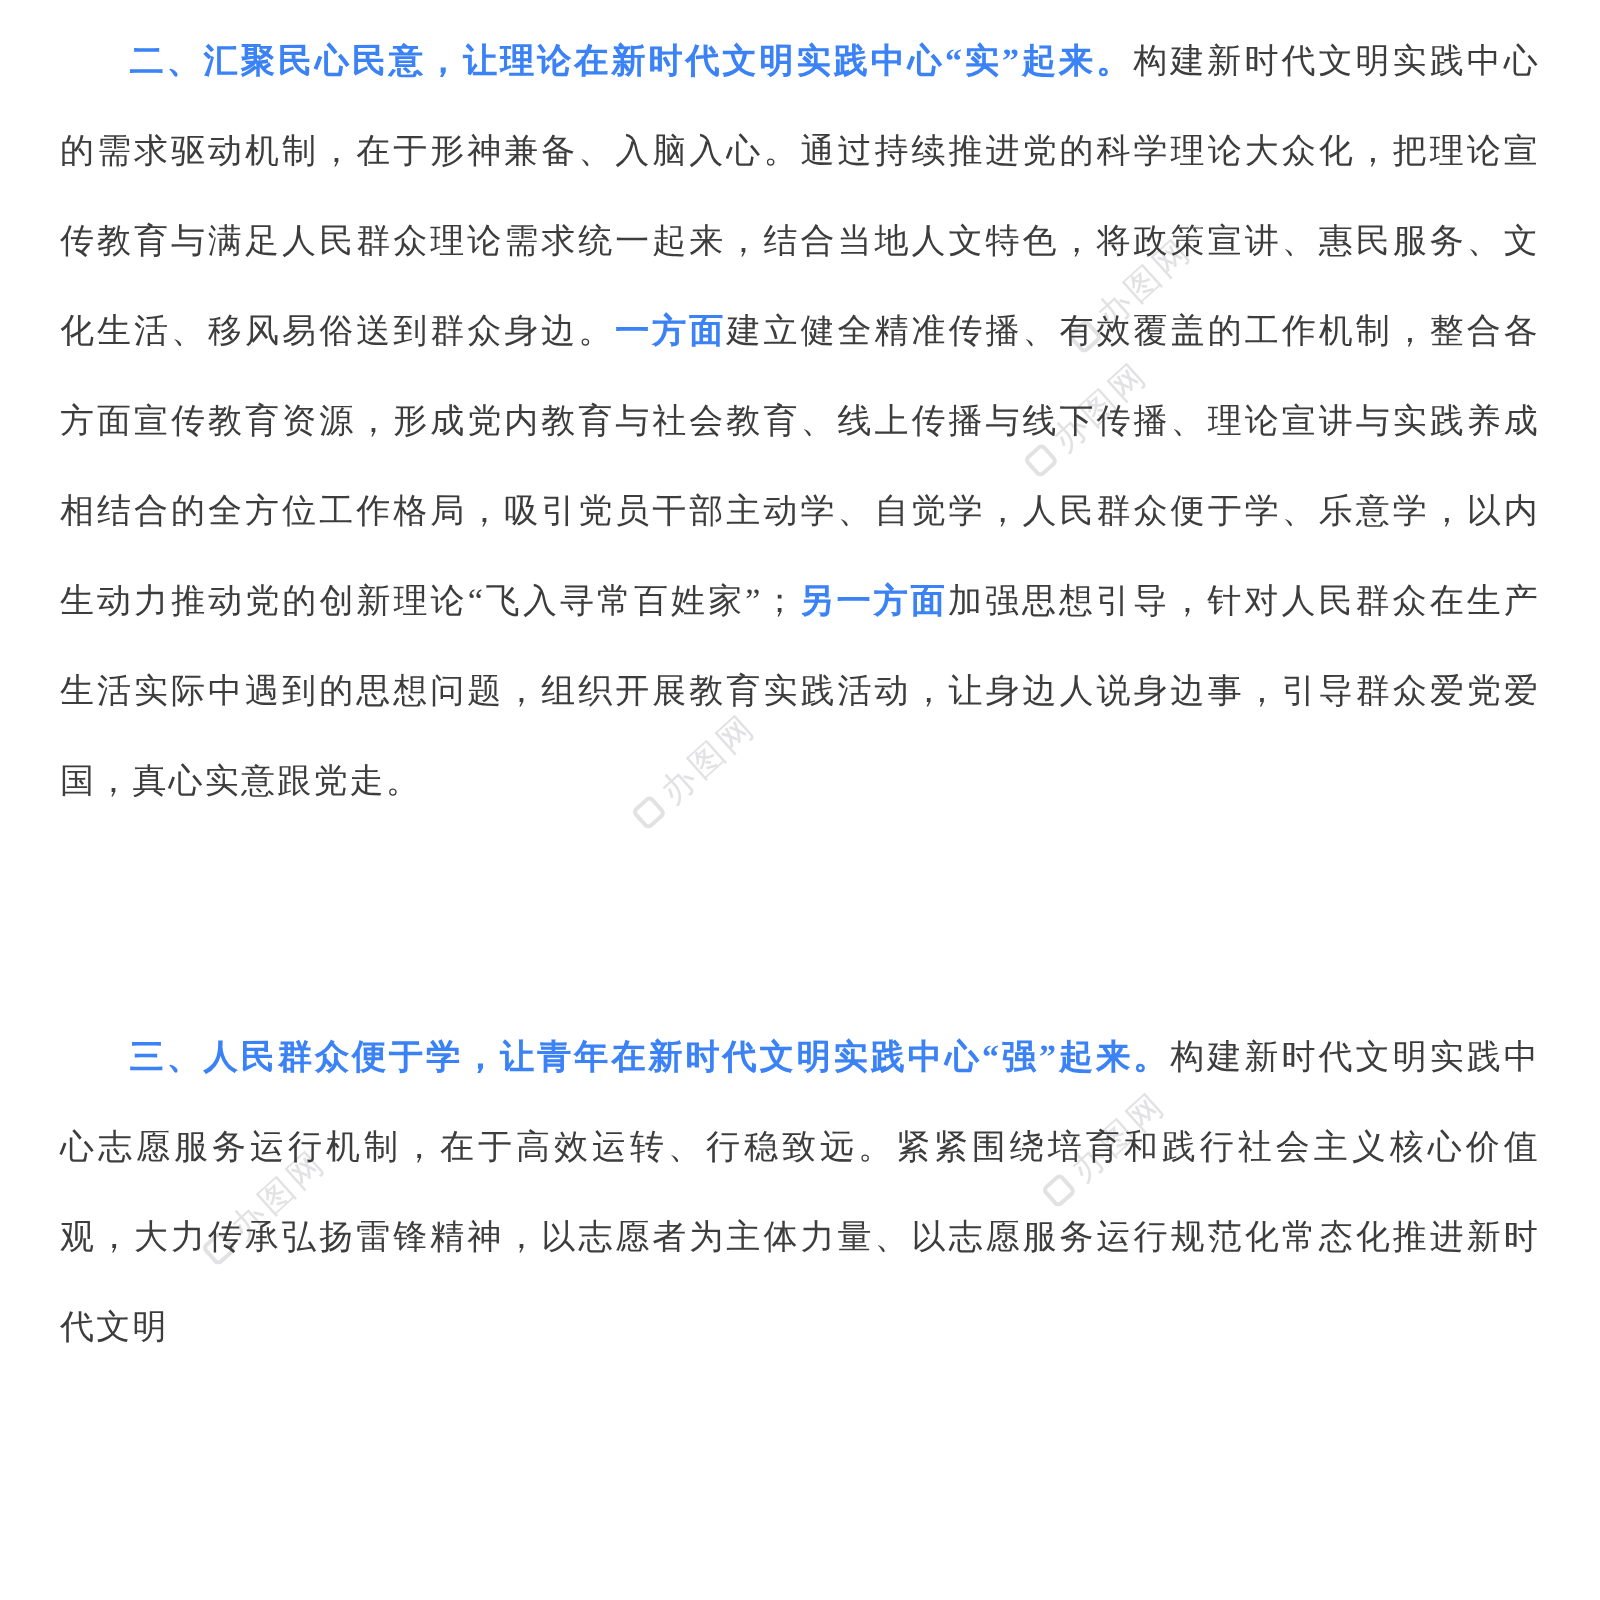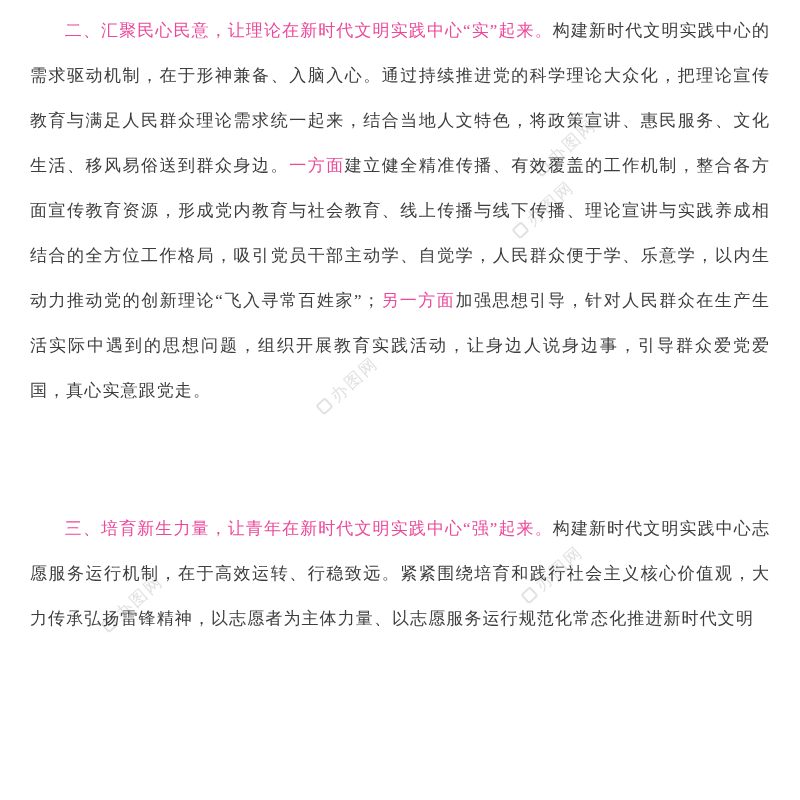--- a/index.html
+++ b/index.html
@@ -37,21 +37,21 @@
     margin: 0;
     font-size: 17px; line-height: 45px;
     color: #3d3d3d;
     text-align: justify;
     letter-spacing: 1.1px;
   }
   .para + .para { margin-top: 21px; }
   .para.indent { text-indent: 2.05em; }
   .para.section-gap { margin-top: 93px; }
   .run { font-weight: normal; }
-  .run.bold { font-weight: normal; color: #ec4899; }
+  .run.bold { font-weight: bold; color: #3b82f6; }
 </style>
 </head>
 <body>
 
 <div class="page">
 
   <div class="watermark-layer">
     <div class="wm wm1">
       <span class="wm-icon"></span>
       <span>办图网</span>
@@ -70,16 +70,16 @@
     </div>
     <div class="wm wm5">
       <span class="wm-icon"></span>
       <span>办图网</span>
     </div>
   </div>
 
   <div class="content">
 
       <p class="para indent"><span class="run bold">二、汇聚民心民意，让理论在新时代文明实践中心“实”起来。</span><span class="run">构建新时代文明实践中心的需求驱动机制，在于形神兼备、入脑入心。通过持续推进党的科学理论大众化，把理论宣传教育与满足人民群众理论需求统一起来，结合当地人文特色，将政策宣讲、惠民服务、文化生活、移风易俗送到群众身边。</span><span class="run bold">一方面</span><span class="run">建立健全精准传播、有效覆盖的工作机制，整合各方面宣传教育资源，形成党内教育与社会教育、线上传播与线下传播、理论宣讲与实践养成相结合的全方位工作格局，吸引党员干部主动学、自觉学，人民群众便于学、乐意学，以内生动力推动党的创新理论“飞入寻常百姓家”；</span><span class="run bold">另一方面</span><span class="run">加强思想引导，针对人民群众在生产生活实际中遇到的思想问题，组织开展教育实践活动，让身边人说身边事，引导群众爱党爱国，真心实意跟党走。</span></p>
-      <p class="para indent section-gap"><span class="run bold">三、培育新生力量，让青年在新时代文明实践中心“强”起来。</span><span class="run">构建新时代文明实践中心志愿服务运行机制，在于高效运转、行稳致远。紧紧围绕培育和践行社会主义核心价值观，大力传承弘扬雷锋精神，以志愿者为主体力量、以志愿服务运行规范化常态化推进新时代文明</span></p>
+      <p class="para indent section-gap"><span class="run bold">三、人民群众便于学，让青年在新时代文明实践中心“强”起来。</span><span class="run">构建新时代文明实践中心志愿服务运行机制，在于高效运转、行稳致远。紧紧围绕培育和践行社会主义核心价值观，大力传承弘扬雷锋精神，以志愿者为主体力量、以志愿服务运行规范化常态化推进新时代文明</span></p>
     </div>
 
 </div>
 
 </body></html>

